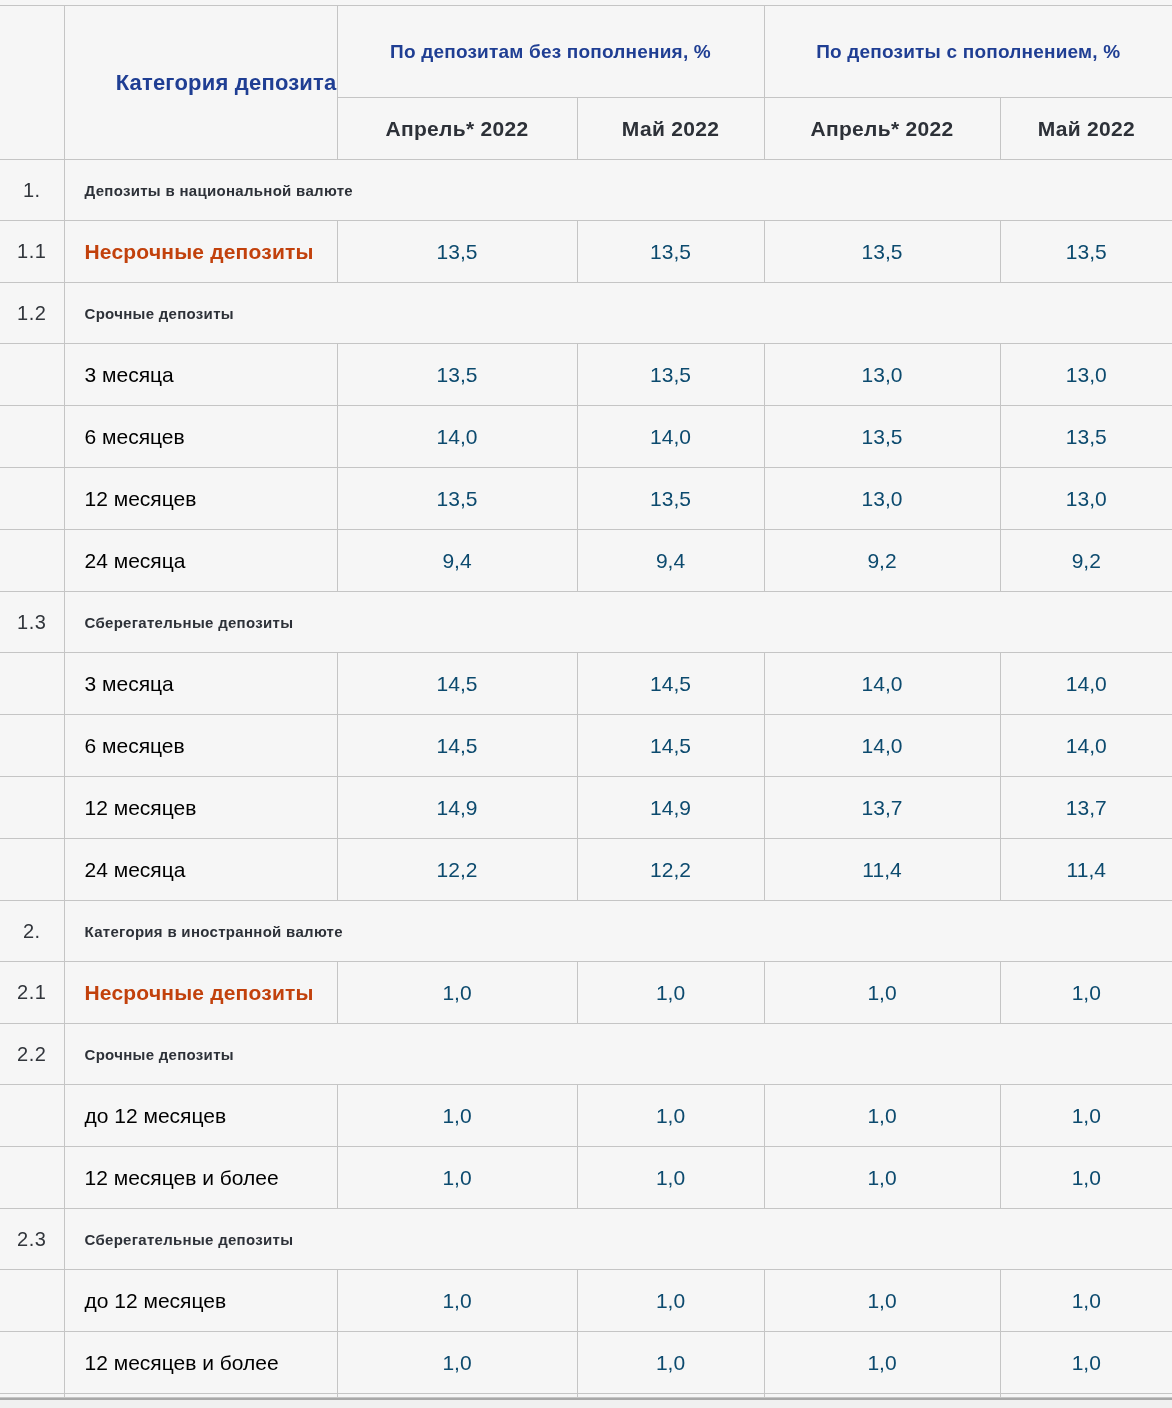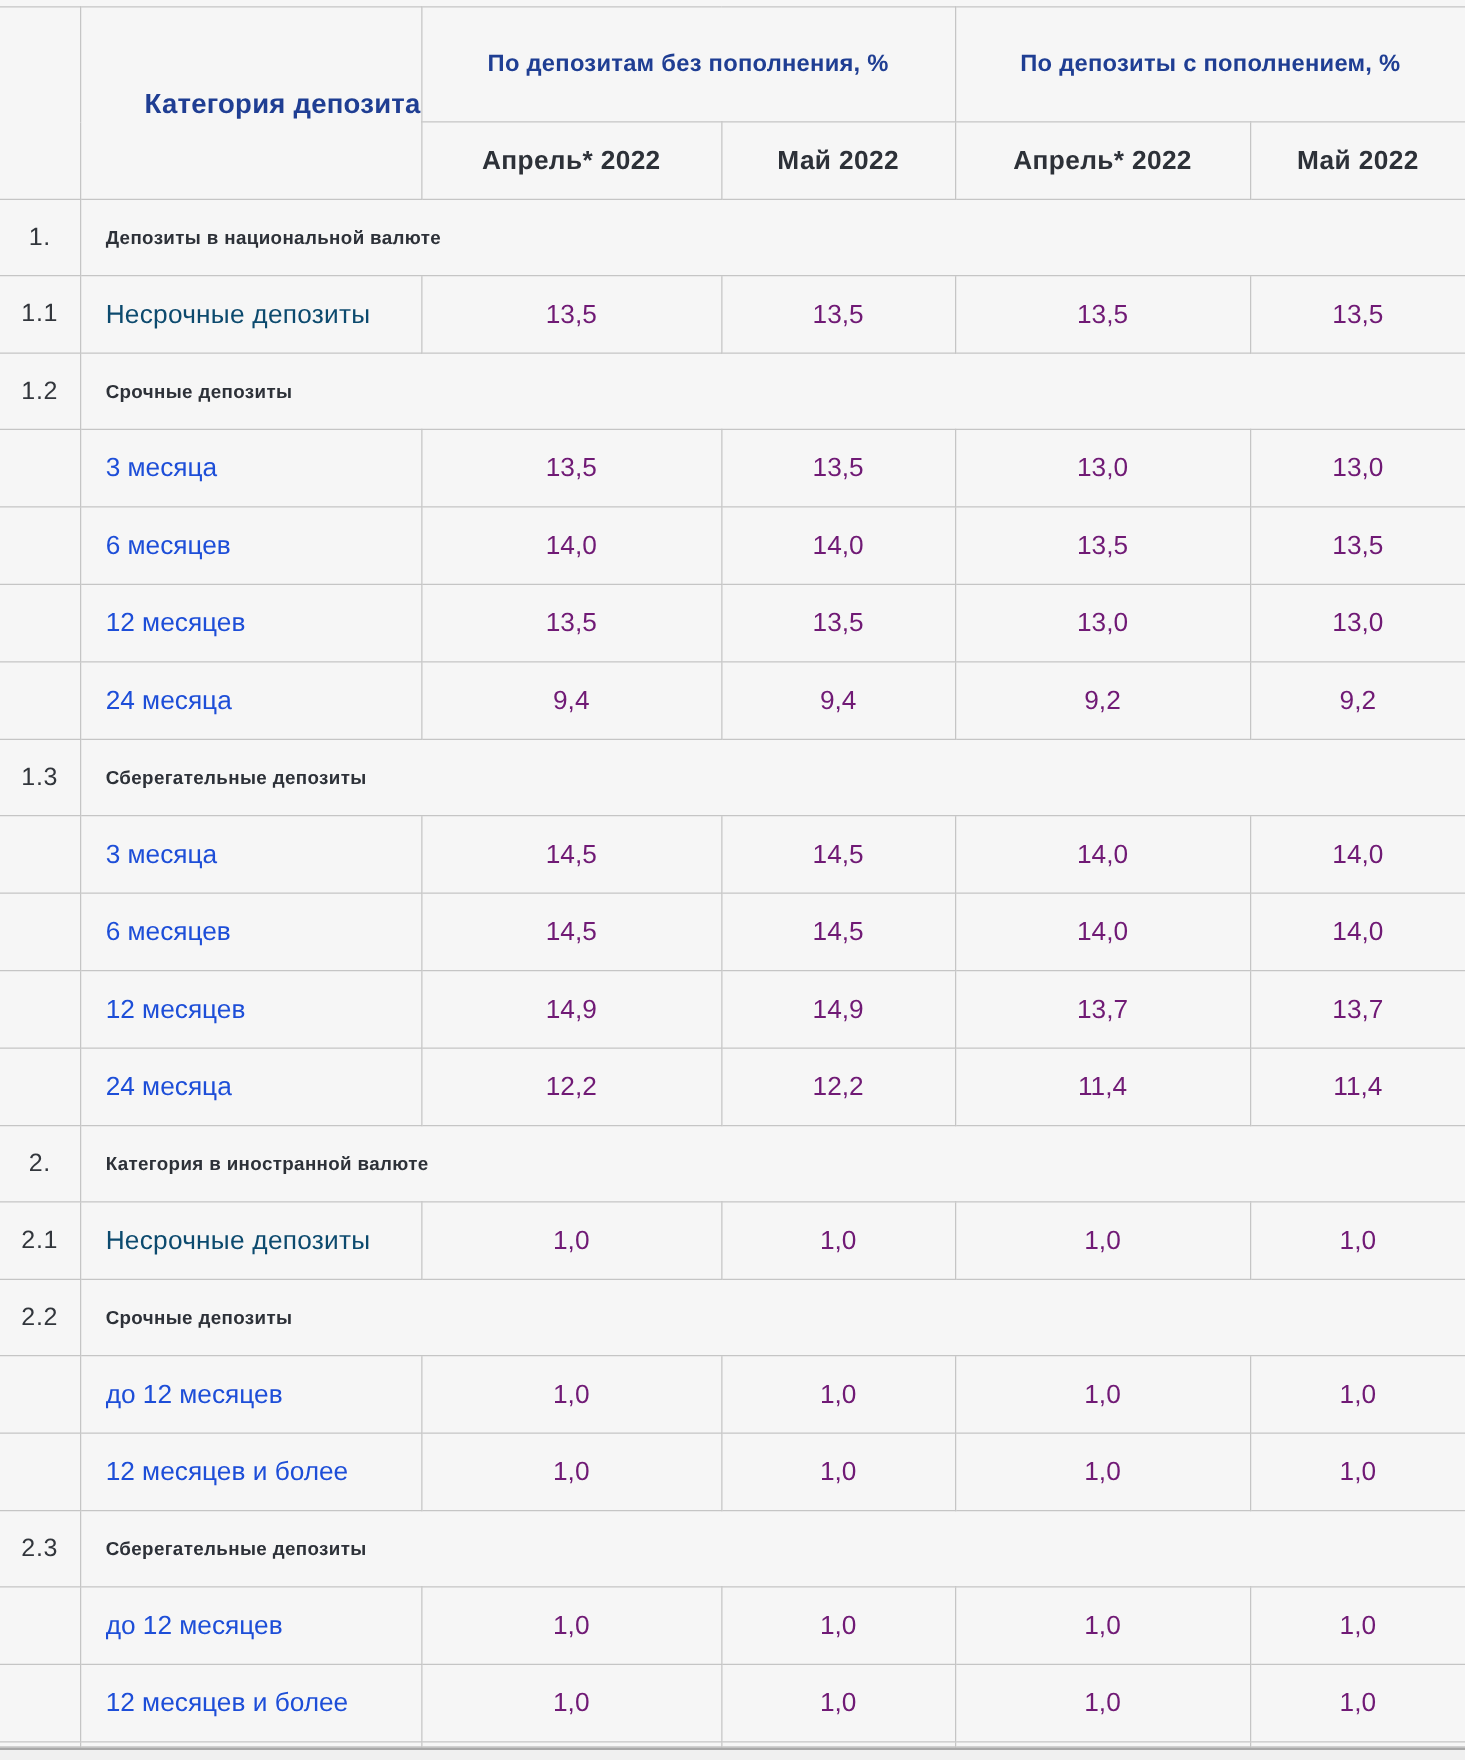--- a/index.html
+++ b/index.html
@@ -64,34 +64,34 @@
   tr.data-row    { height: 62px; }
   td.num-cell {
     text-align: center;
     font-size: 20px;
     color: #32363c;
     letter-spacing: .5px;
   }
   td.label-cell {
     padding-left: 20px;
     font-size: 21px;
-    color: #1d4ed8;
+    color: #000000;
   }
   td.section-label {
     padding-left: 20px;
     font-size: 15px;
     color: #2d3138;
     font-weight: bold;
     letter-spacing: .3px;
   }
-  td.label-cell.bold { font-weight: normal; letter-spacing: .2px; color: #0c4a6e; }
+  td.label-cell.bold { font-weight: bold; letter-spacing: .2px; color: #c2410c; }
   td.value-cell {
     text-align: center;
     font-size: 21px;
-    color: #701a75;
+    color: #0c4a6e;
   }
 
   
   tfoot tr { height: 3px; }
   tfoot td { height: 3px; line-height: 0; }
   .bottom-edge { height: 2px; background: #a8a8a8; }
   .page-below  { height: 10px; background: #f0f0f0; }
 </style>
 </head>
 <body>

